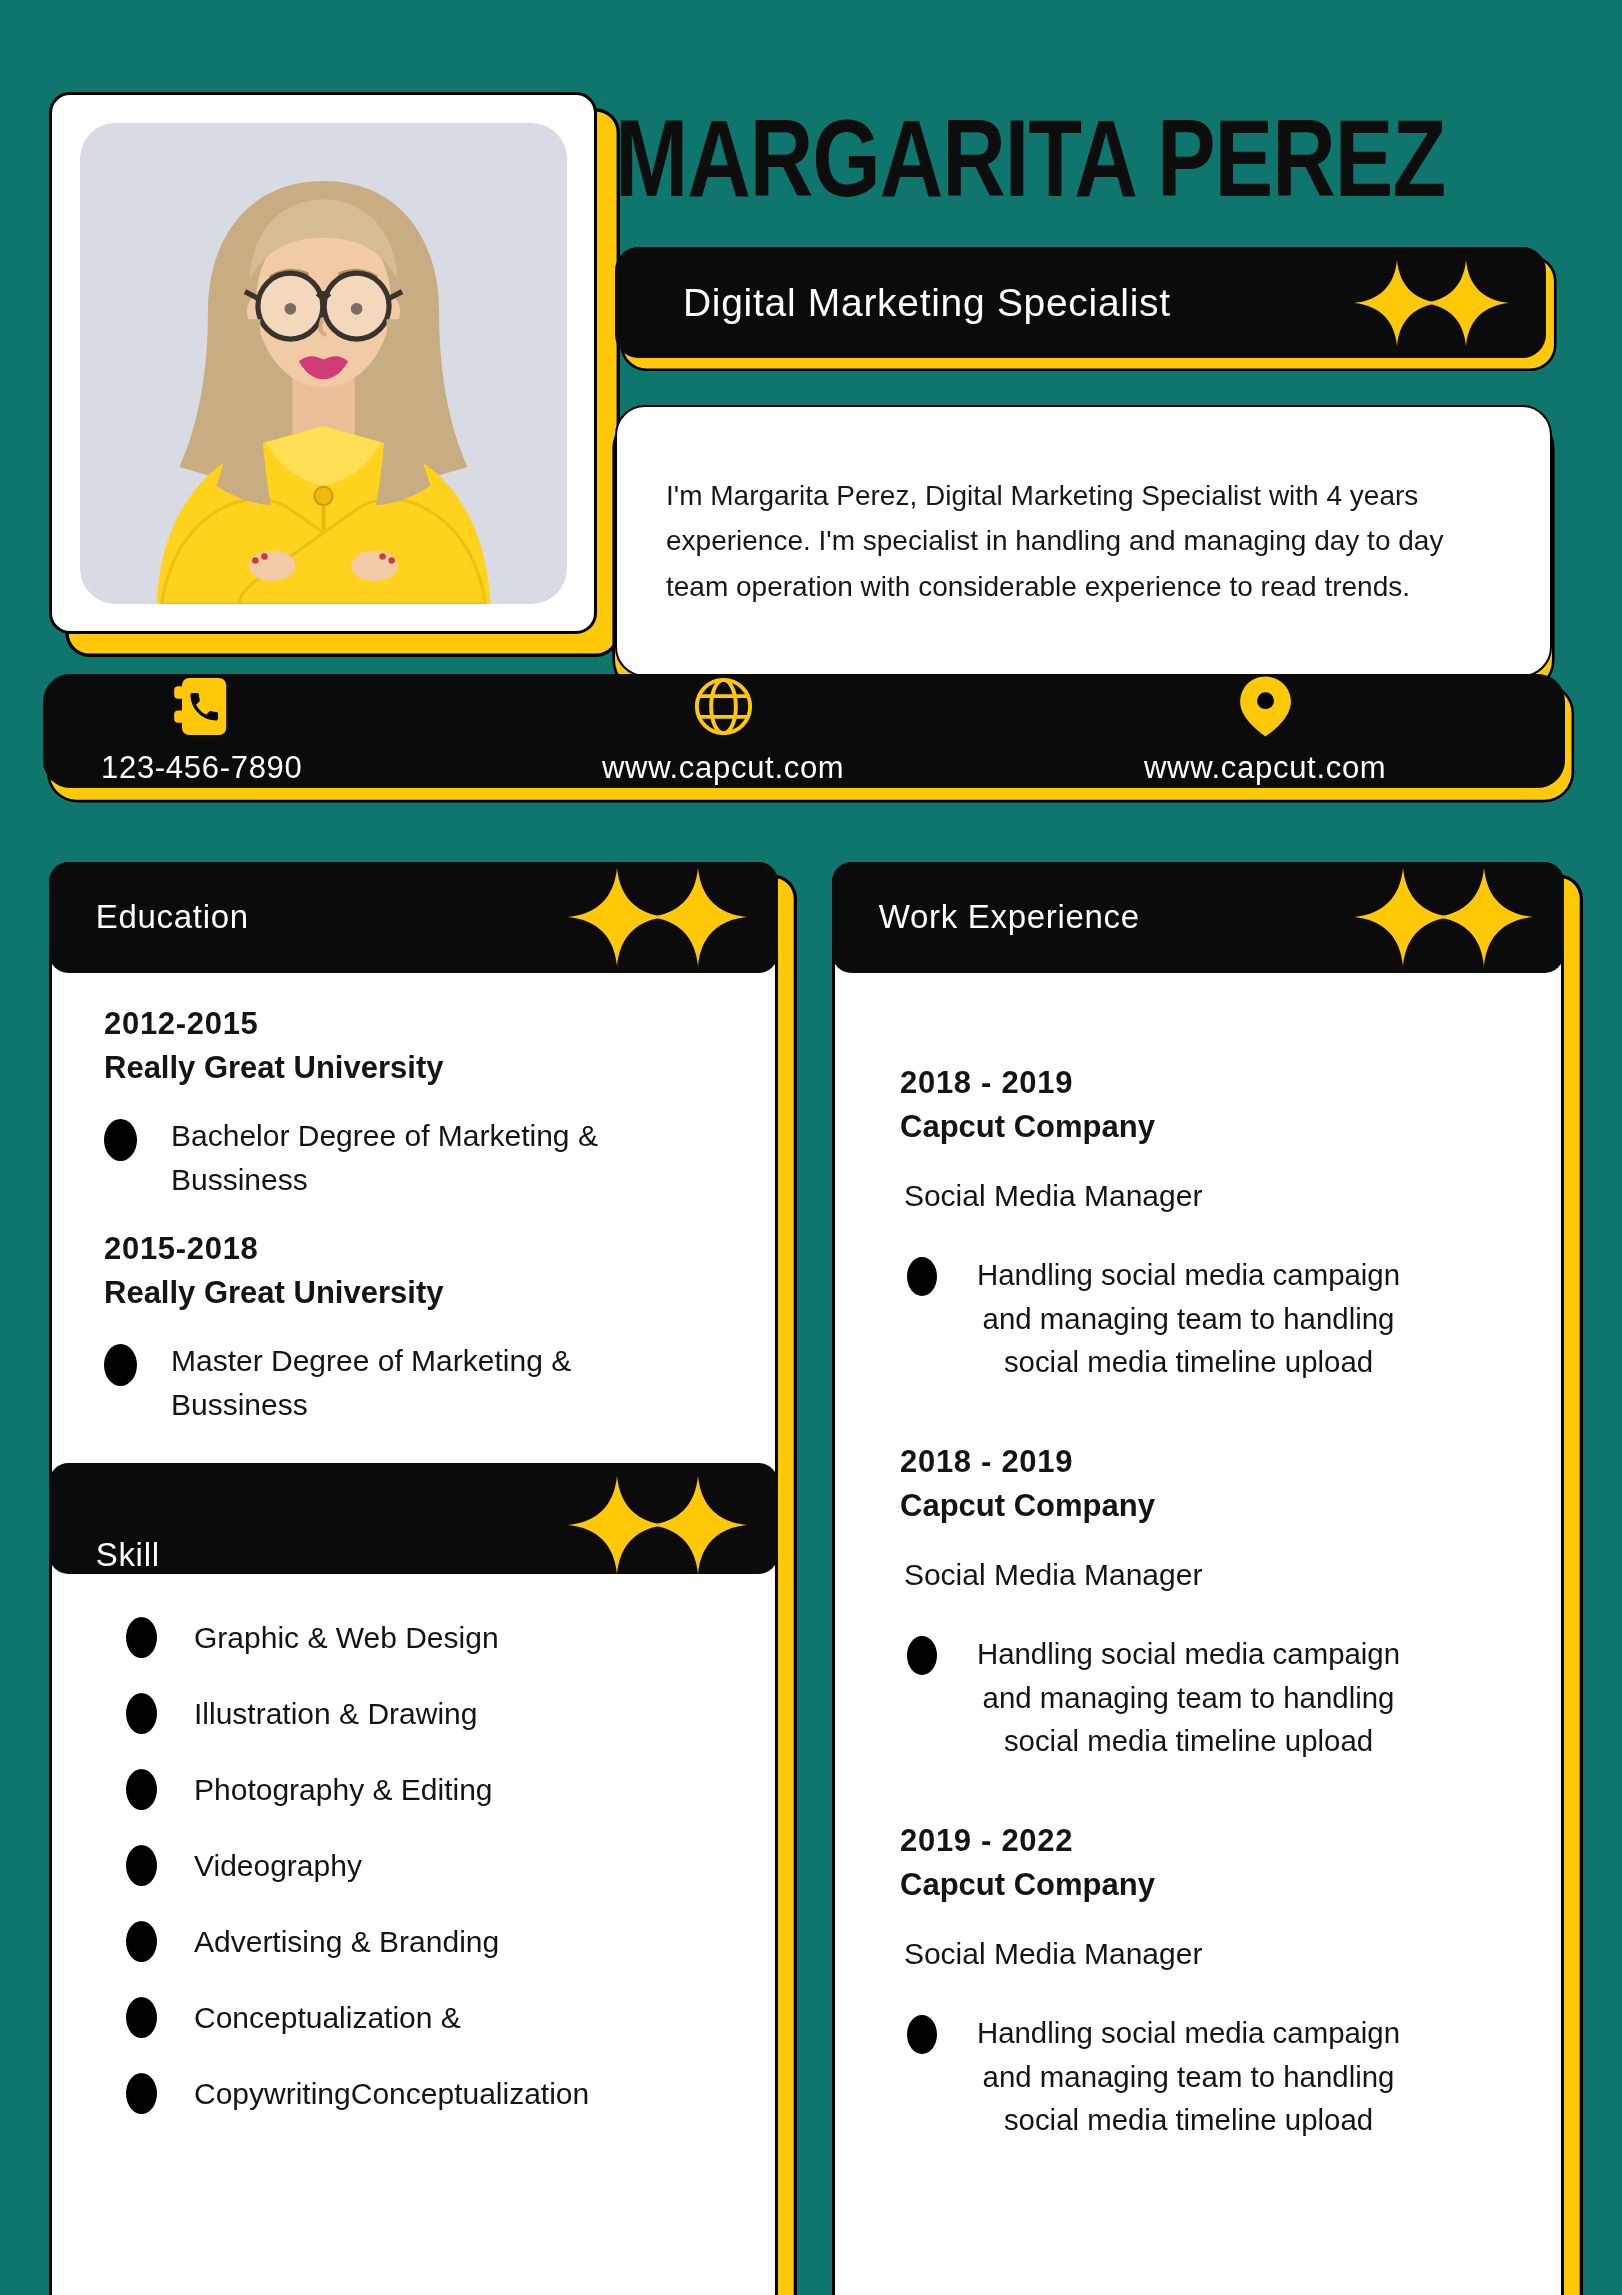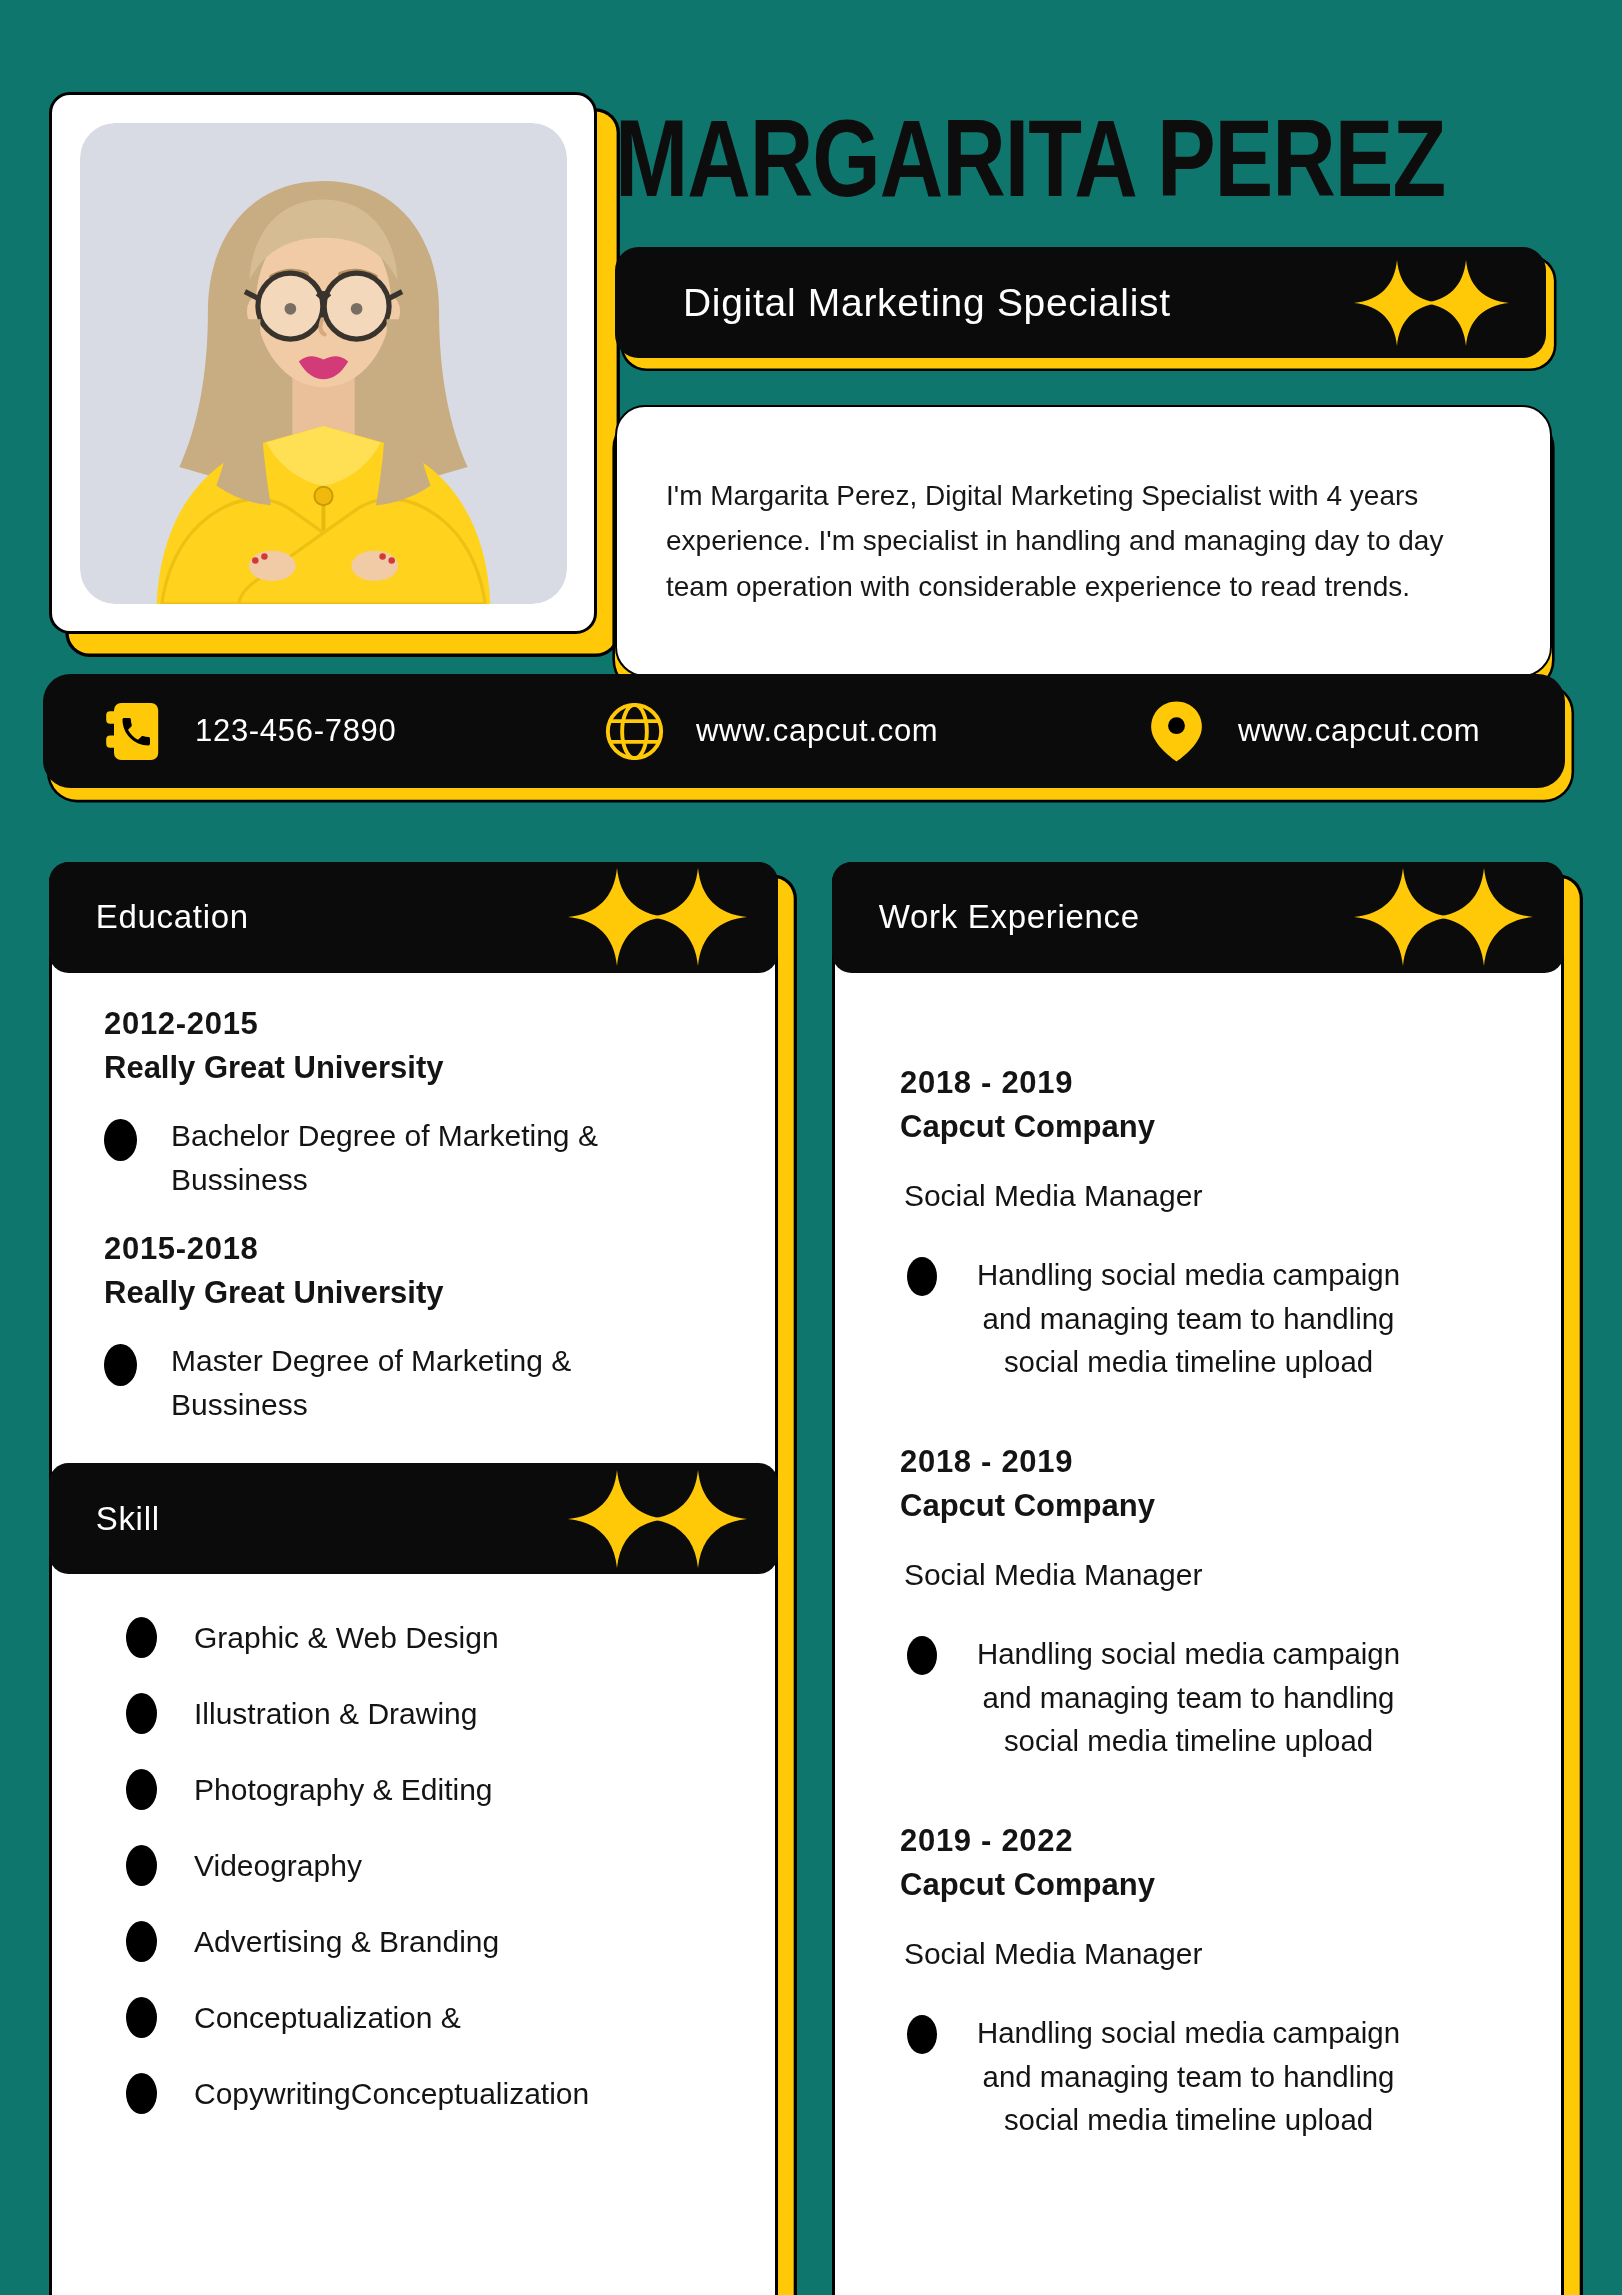--- a/index.html
+++ b/index.html
@@ -61,21 +61,21 @@
 
   
   .contact-bar{
     position:absolute; left:43px; top:674px;
     width:1522px; height:114px;
     background:#0b0b0b; border-radius:27.5px;
     box-shadow:6.5px 11.8px 0 0 #ffc907, 6.5px 11.8px 0 2.6px #000;
   }
   .contact-item{
     position:absolute; top:0; height:100%;
-    display:flex; align-items:center; gap:29px;
+    display:flex; align-items:center; gap:11px;flex-direction:column;
   }
   .contact-item .c-icon{ width:65px; height:65px; flex:none; display:flex; }
   .contact-item .c-icon svg{ width:100%; height:100%; }
   .contact-item .c-text{ color:#fff; font-size:31px; font-weight:500; letter-spacing:0.7px; }
   .ci-phone{ left:58px; }
   .ci-web{ left:559px; }
   .ci-loc{ left:1101px; }
 
   
   .panel{
@@ -108,21 +108,21 @@
   .school{ font-size:31px; font-weight:700; line-height:1.3; margin-top:3.9px; }
   .bullet-row{ display:flex; gap:34px; margin-top:26px; }
   .dot{
     width:33px; height:42px; flex:none;
     background:#000; border-radius:50%;
     margin-top:5.2px;
   }
   .deg-text{ font-size:30px; line-height:1.45; max-width:471px; }
   .edu-entry + .edu-entry{ margin-top:27.5px; }
 
-  .skill-header{ margin-top:37px; }
+  .skill-header{ margin-top:37px;align-items:flex-end; }
   .skill-list{ list-style:none; padding:43px 46px 0 74px; }
   .skill-row{ display:flex; align-items:center; gap:37px; margin-bottom:35px; }
   .skill-row .dot{ width:31px; height:41px; margin-top:0; }
   .skill-text{ font-size:30px; line-height:1.3; }
 
   
   .exp-body{ padding:90px 36px 0 65px; }
   .x-entry + .x-entry{ margin-top:58px; }
   .x-role{ font-size:30px; font-weight:400; margin-top:29px; margin-left:3.9px; line-height:1.3; }
   .x-bullet{ display:flex; gap:13px; margin-top:38px; margin-left:6.5px; }

